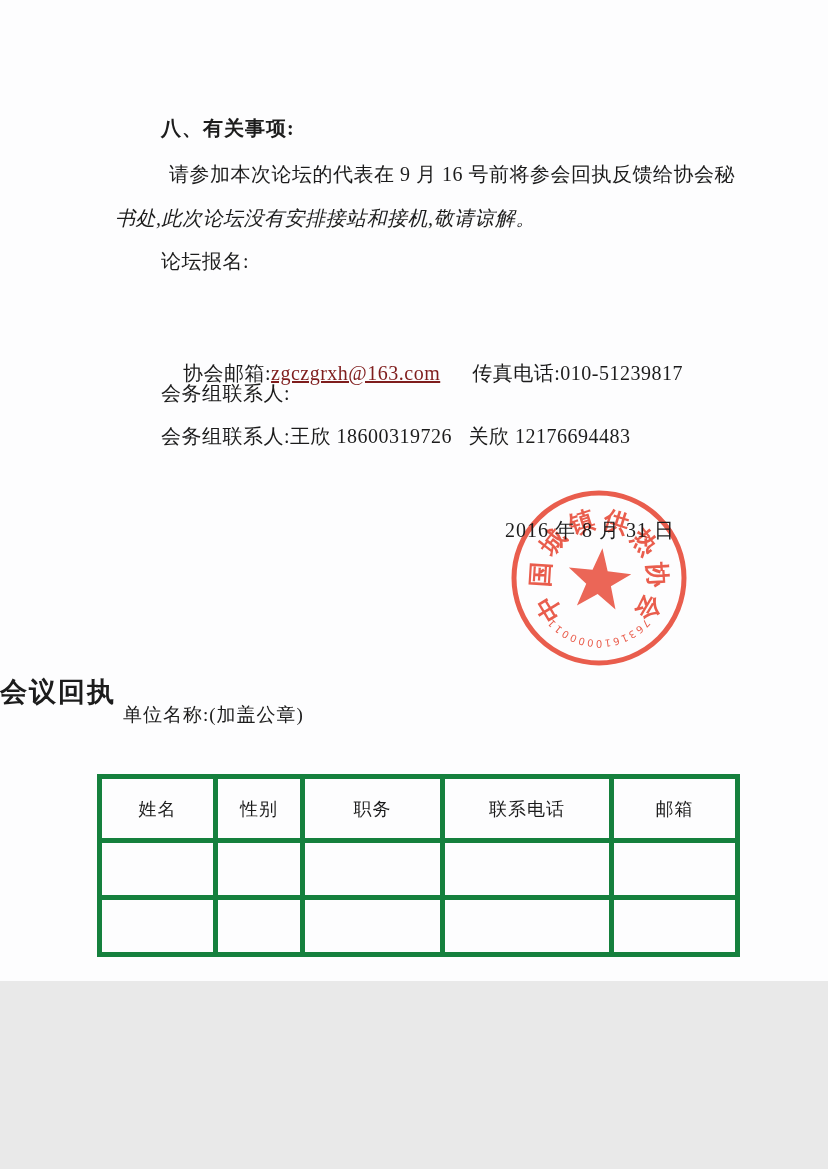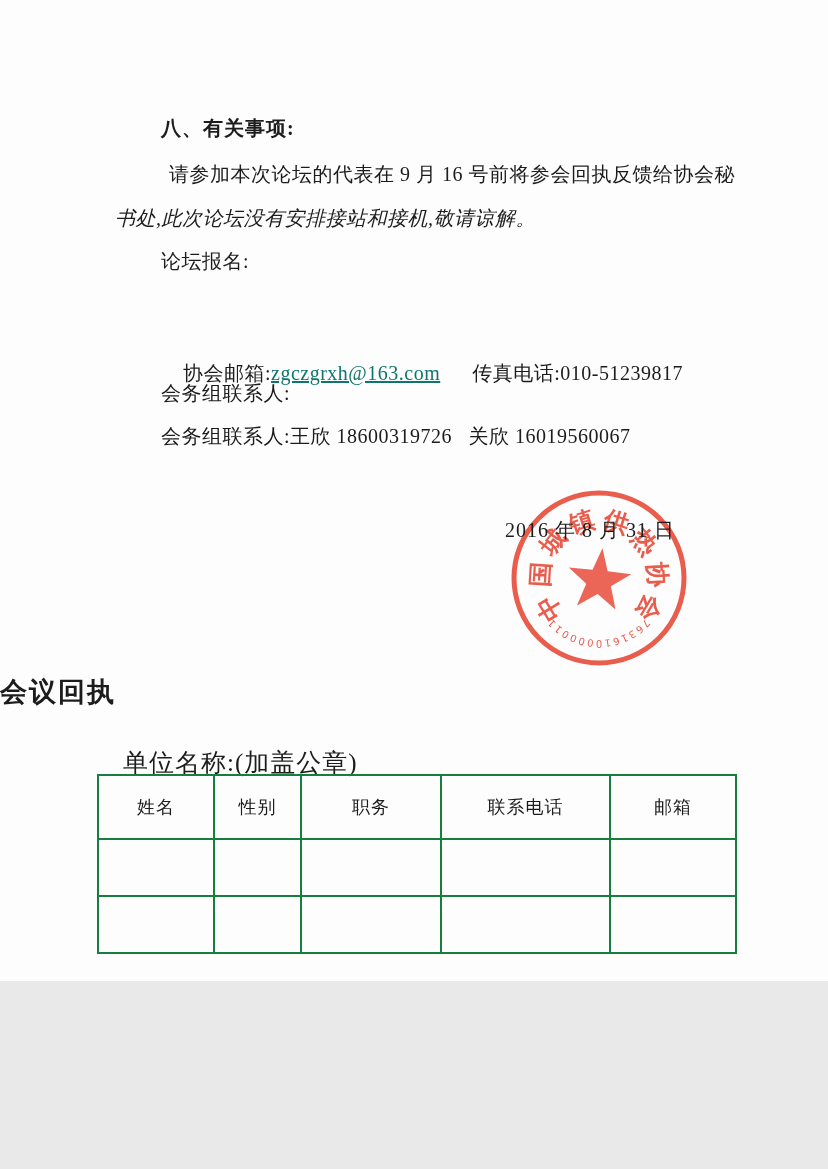--- a/index.html
+++ b/index.html
@@ -27,21 +27,21 @@
     letter-spacing: 1px;
   }
   .para-line1 { left: 169px; top: 162px; }
   .para-line2 { left: 115px; top: 206px; font-style: italic; }
   .signup-label { left: 161px; top: 249px; }
   .secretariat-line { left: 161px; top: 293px; }
   .email-line { left: 161px; top: 337px; }
   .service-label { left: 161px; top: 381px; }
   .service-line { left: 161px; top: 424px; }
   .email-link {
-    color: #0f766e;
+    color: #7f1d1d;
     text-decoration: underline;
     letter-spacing: 0.5px;
     cursor: pointer;
   }
   .fax-part { margin-left: 32px; font-family: Liberation Serif, serif; }
   .date-line {
     left: 497px; top: 518px;
     z-index: 3;
     letter-spacing: 1px;
     margin-left: 8px;
@@ -71,34 +71,34 @@
   .receipt-title {
     position: absolute;
     left: 0; top: 674px;
     width: 100%;
     font-size: 27px;
     font-weight: bold;
     letter-spacing: 2px;
   }
   .unit-label {
     position: absolute;
-    left: 123px; top: 746px;
-    font-size: 25px;
+    left: 123px; top: 702px;
+    font-size: 19px;
     letter-spacing: 1px;
     white-space: pre;
   }
   .receipt-table {
     position: absolute;
     left: 97px; top: 774px;
     width: 638px;
     border-collapse: collapse;
     table-layout: fixed;
   }
   .receipt-table th, .receipt-table td {
-    border: 2px solid #15803d;
+    border: 5px solid #15803d;
     font-size: 18px;
     font-weight: normal;
     text-align: center;
     vertical-align: middle;
     letter-spacing: 1px;
   }
   .receipt-table thead th { height: 64px; }
   .receipt-table tbody td { height: 57px; }
   .col-0 { width: 116px; }
   .col-1 { width: 87px; }
@@ -118,21 +118,21 @@
 
   <div class="text-line signup-label">论坛报名:</div>
 
 
   <div class="text-line email-line">
     <span>协会邮箱:</span><a class="email-link">zgczgrxh@163.com</a><span class="fax-part">传真电话:010-51239817</span>
   </div>
 
   <div class="text-line service-label">会务组联系人:</div>
 
-  <div class="text-line service-line">会务组联系人:王欣 18600319726   关欣 16019560067</div>
+  <div class="text-line service-line">会务组联系人:王欣 18600319726   关欣 12176694483</div>
 
   <svg class="seal" id="seal-svg" viewBox="0 0 200 200" xmlns="http://www.w3.org/2000/svg">
     <circle class="seal-ring" cx="100" cy="100" r="85"></circle>
     <polygon class="seal-star" transform="rotate(6 100 103)" points="100,70 107.6,92.5 131.4,92.8 112.4,107 119.4,129.7 100,116 80.6,129.7 87.6,107 68.6,92.8 92.4,92.5"></polygon>
   <g transform="rotate(-121 100 100)">
         <text x="100" y="50" class="seal-char">中</text>
       </g>
       <g transform="rotate(-86.42857142857143 100 100)">
         <text x="100" y="50" class="seal-char">国</text>
       </g>

